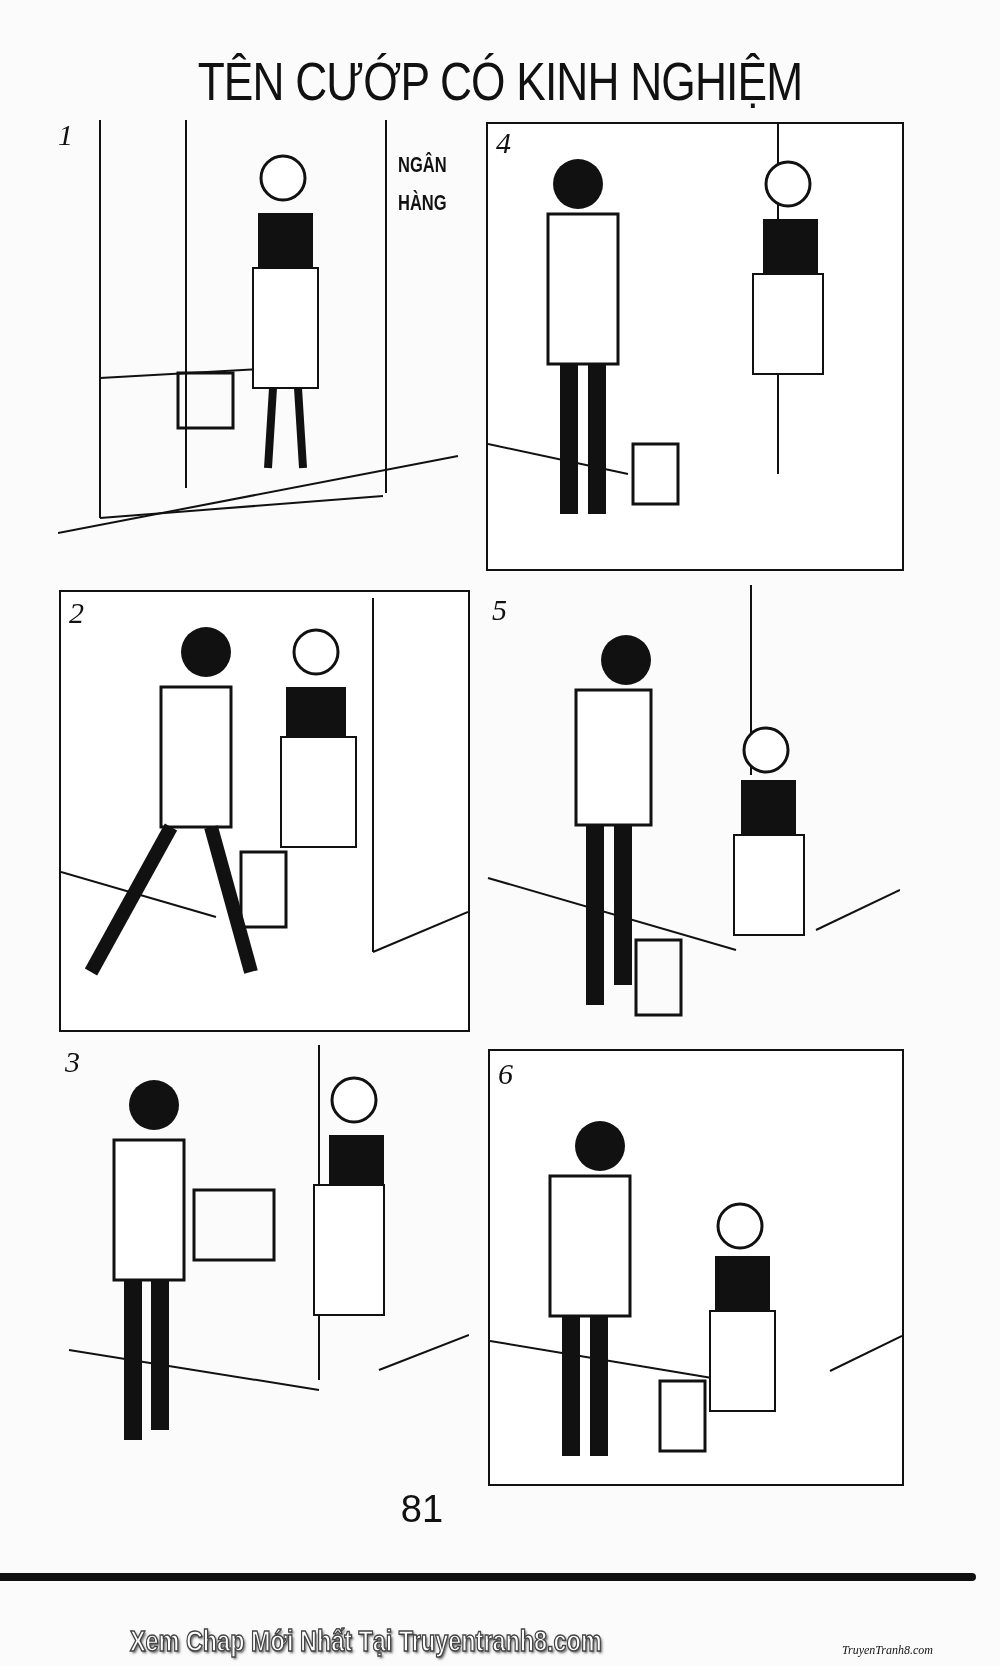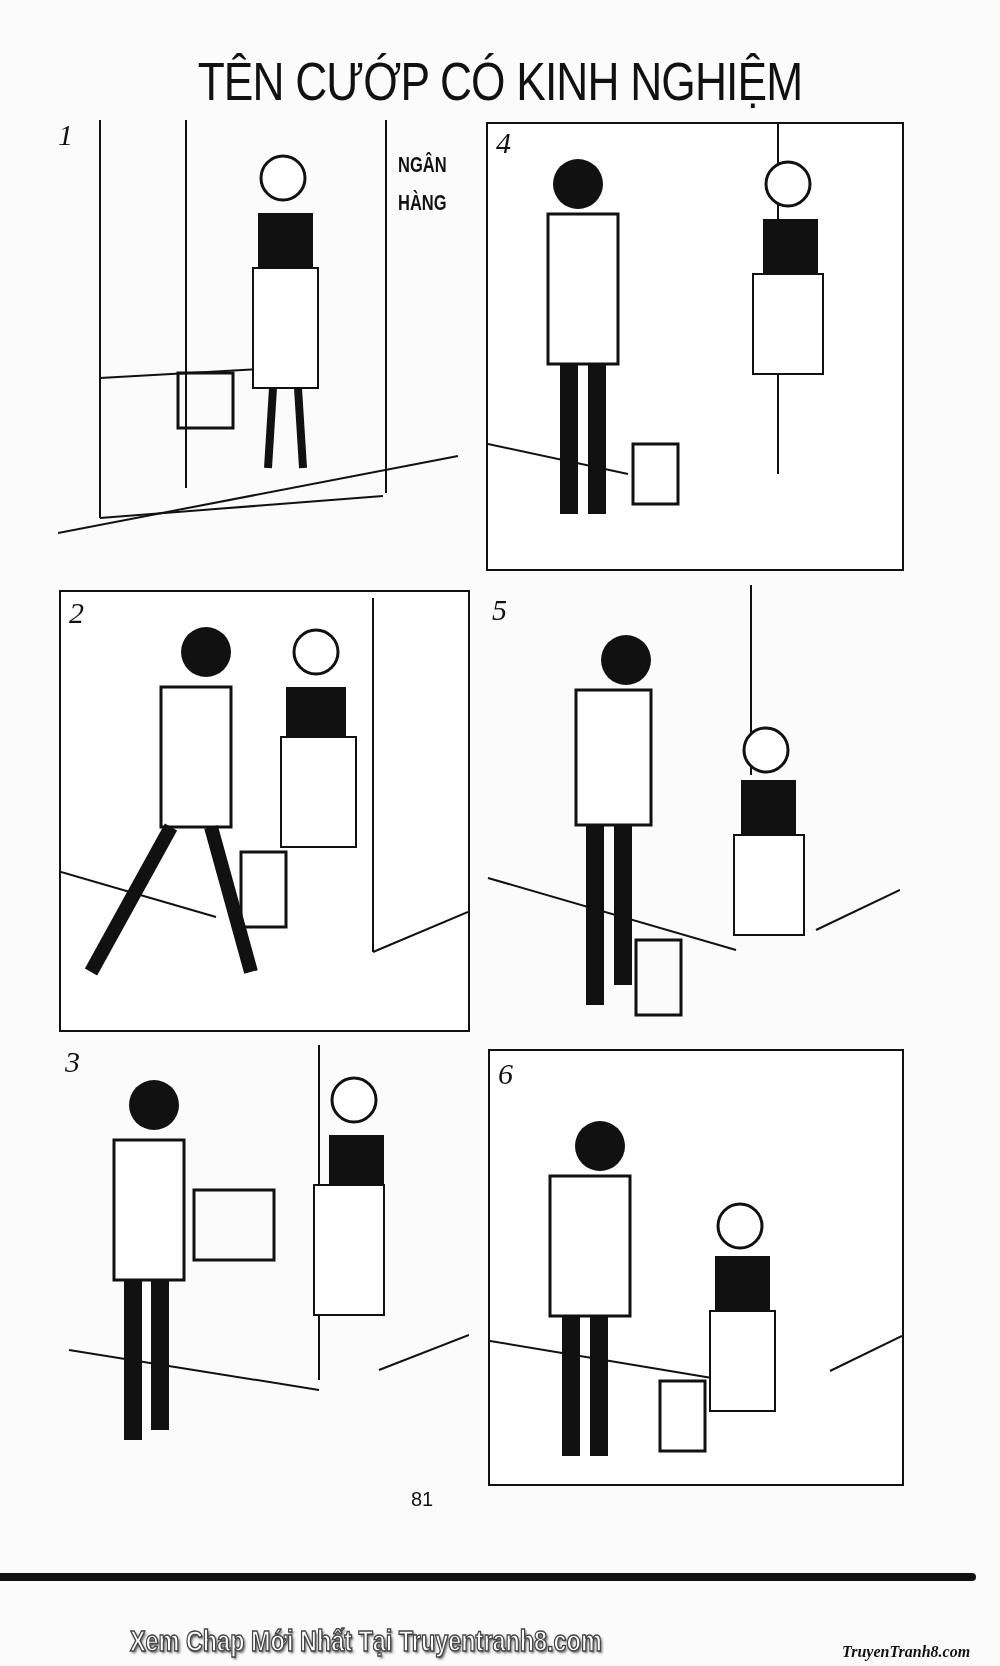--- a/index.html
+++ b/index.html
@@ -2,24 +2,24 @@
 <html><head>
 <meta charset="utf-8">
 <style>
   html,body{margin:0;padding:0;background:#fbfbfb;}
   body{width:1000px;height:1666px;position:relative;overflow:hidden;font-family:"Liberation Sans",sans-serif;color:#111;}
   .title{position:absolute;left:0;width:1000px;top:50px;text-align:center;font-size:54px;letter-spacing:-1px;font-family:"Liberation Sans Narrow","Liberation Sans",sans-serif;transform:scaleX(0.82);transform-origin:50% 0;font-weight:400;}
   .panel{position:absolute;background:#fff;}
   .panel.boxed{border:2px solid #111;}
   .pnum{position:absolute;font-family:"Liberation Serif",serif;font-size:30px;font-style:italic;}
   .sign{position:absolute;font-weight:bold;font-size:22px;line-height:38px;transform:scaleX(0.75);transform-origin:0 0;}
-  .pageno{position:absolute;left:0;width:844px;top:1488px;text-align:center;font-size:20px;}
+  .pageno{position:absolute;left:0;width:844px;top:1488px;text-align:center;font-size:38px;}
   .rule{position:absolute;left:0;top:1573px;width:976px;height:8px;background:#111;border-radius:0 4px 4px 0;}
   .watermark{position:absolute;left:130px;top:1624px;font-size:30px;font-weight:bold;color:#fff;-webkit-text-stroke:1.5px #444;text-shadow:2px 2px 3px #555;transform:scaleX(0.78);transform-origin:0 0;white-space:nowrap;}
-  .smallmark{position:absolute;left:842px;top:1643px;font-size:16px;font-style:italic;font-weight:bold;font-family:"Liberation Serif",serif;}
+  .smallmark{position:absolute;left:842px;top:1643px;font-size:12px;font-style:italic;font-weight:normal;font-family:"Liberation Serif",serif;}
   svg{position:absolute;left:0;top:0;}
 </style>
 </head>
 <body>
 
 <div class="title">TÊN CƯỚP CÓ KINH NGHIỆM</div>
 
 <div class="panel" style="left:58px;top:118px;width:405px;height:430px;background:transparent;">
   <svg width="405" height="430">
     <line x1="42" y1="2" x2="42" y2="400" stroke="#111" stroke-width="2"></line>

